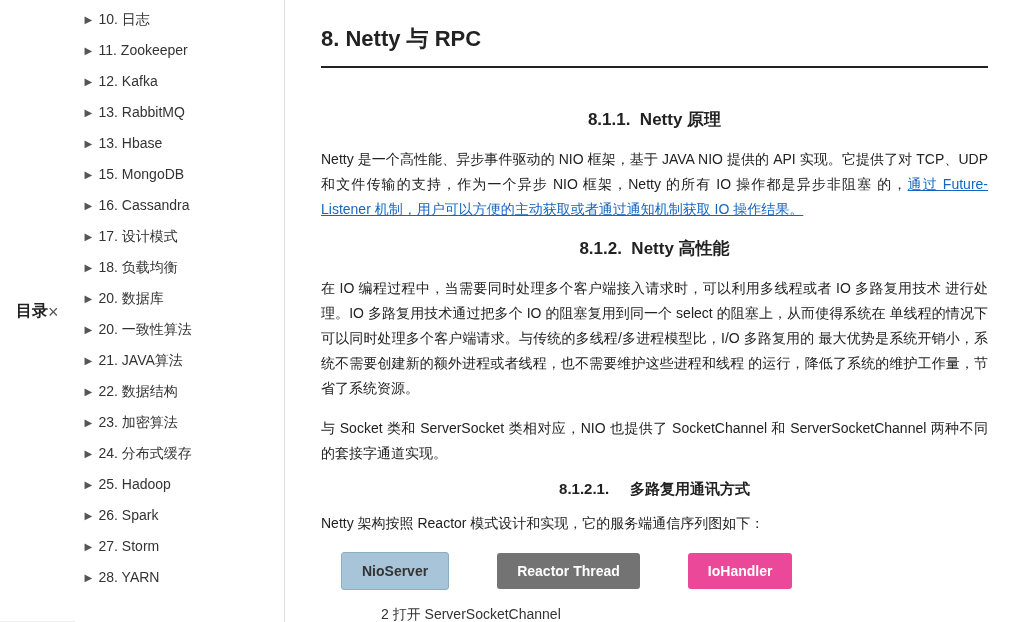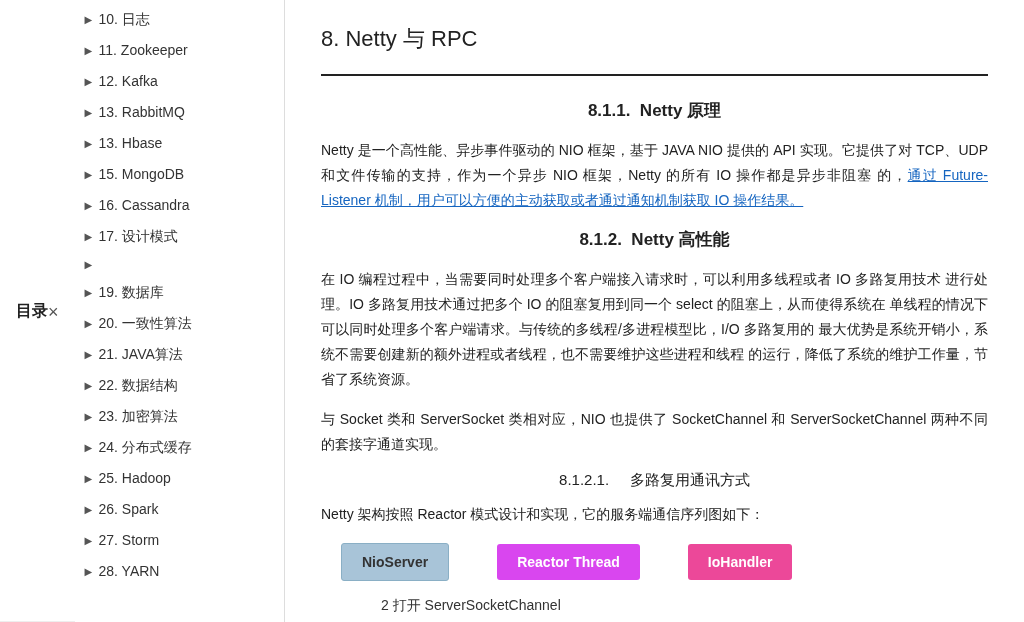--- a/index.html
+++ b/index.html
@@ -70,39 +70,39 @@
     
     #main {
       flex: 1;
       overflow-y: auto;
       padding: 24px 36px 36px 36px;
       background: #fff;
     }
 
     .section-title {
       font-size: 22px;
-      font-weight: normal;
+      font-weight: bold;
       color: #222;
       border-bottom: 2px solid #222;
-      padding-bottom: 20px;
-      margin-bottom: 23px;
+      padding-bottom: 12px;
+      margin-bottom: 40px;
     }
 
     .subsection-title {
       font-size: 17px;
       font-weight: bold;
       color: #222;
       text-align: center;
       margin-bottom: 16px;
       margin-top: 8px;
     }
 
     .sub-subsection-title {
       font-size: 15px;
-      font-weight: normal;
+      font-weight: bold;
       color: #222;
       text-align: center;
       margin-bottom: 12px;
       margin-top: 4px;
     }
 
     .content-paragraph {
       font-size: 14px;
       color: #222;
       line-height: 1.8;
@@ -141,21 +141,21 @@
       min-width: 100px;
     }
 
     .box-nioserver {
       background: #a8c4d8;
       color: #333;
       border: 1px solid #8aafc5;
     }
 
     .box-reactor {
-      background: #d946ef;
+      background: #737373;
       color: #fff;
     }
 
     .box-iohandler {
       background: #ec4899;
       color: #fff;
     }
 
     .diagram-step {
       font-size: 14px;
@@ -207,24 +207,25 @@
       <div class="sidebar-item">
         <span class="arrow">▶</span>
         <span class="item-text">16. Cassandra</span>
       </div>
       <div class="sidebar-item">
         <span class="arrow">▶</span>
         <span class="item-text">17. 设计模式</span>
       </div>
       <div class="sidebar-item">
         <span class="arrow">▶</span>
-      </div>
-      <div class="sidebar-item">
-        <span class="arrow">▶</span>
-        <span class="item-text">19. 数据库</span>
+        <span class="item-text">18. 负载均衡</span>
+      </div>
+      <div class="sidebar-item">
+        <span class="arrow">▶</span>
+        <span class="item-text">20. 数据库</span>
       </div>
       <div class="sidebar-item">
         <span class="arrow">▶</span>
         <span class="item-text">20. 一致性算法</span>
       </div>
       <div class="sidebar-item">
         <span class="arrow">▶</span>
         <span class="item-text">21. JAVA算法</span>
       </div>
       <div class="sidebar-item">

